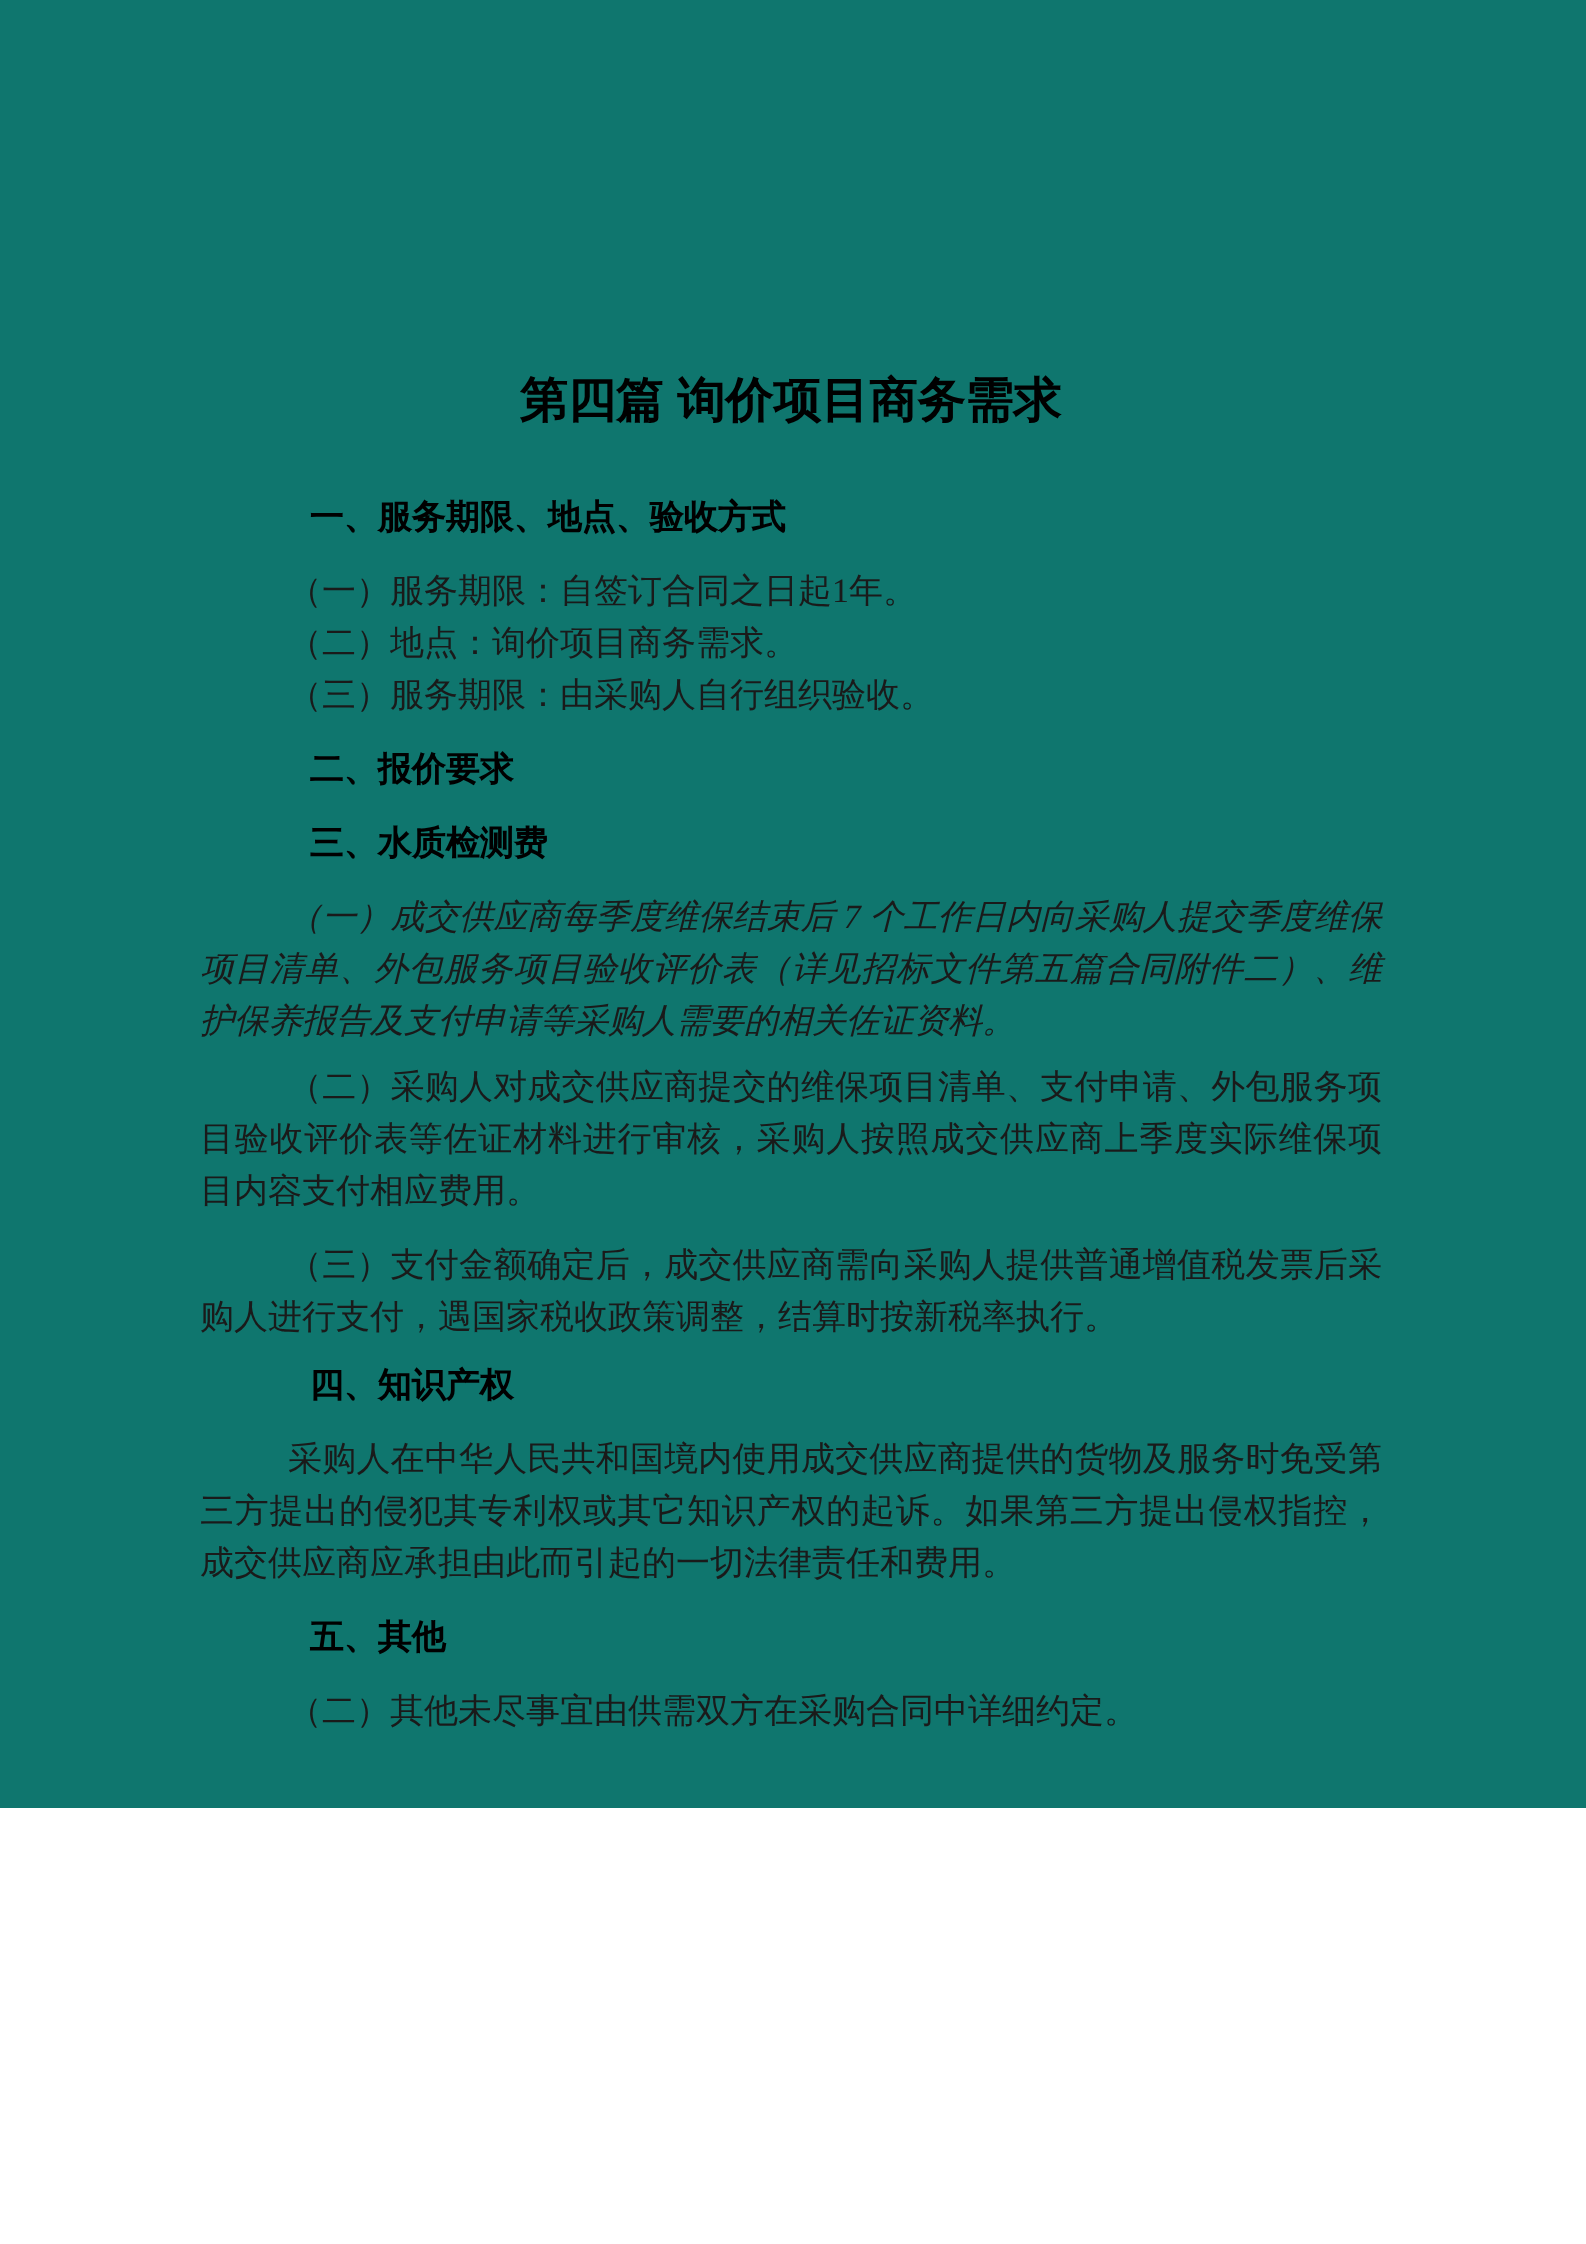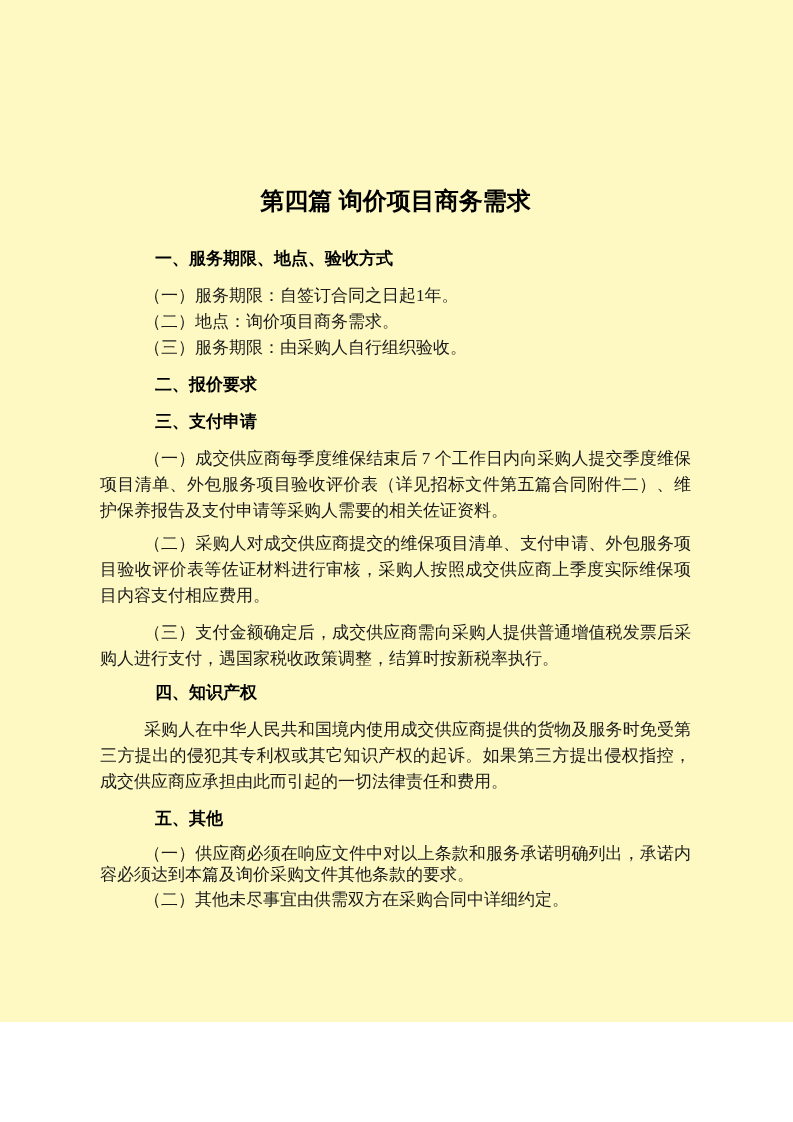--- a/index.html
+++ b/index.html
@@ -4,23 +4,23 @@
 <title>第四篇 询价项目商务需求</title>
 <style>
   html, body {
     margin: 0;
     padding: 0;
     background: #ffffff;
   }
   .page {
     position: relative;
     width: 793px;
-    height: 1022px;
+    height: 904px;
     margin: 0 auto;
-    background: #fef9c3;
+    background: #0f766e;
     color: #1a1a1a;
     font-family: "Liberation Serif", "DejaVu Serif", serif;
     font-size: 17px;
     line-height: 26px;
     overflow: hidden;
     box-sizing: border-box;
   }
   .content {
     padding: 186px 102px 0 100px;
   }
@@ -43,21 +43,21 @@
     text-indent: 44px;
     color: #000000;
   }
   .para {
     margin: 0;
     text-indent: 44px;
     text-align: justify;
     text-justify: inter-character;
   }
   .tight { line-height: 21px; }
-  .sp4  { margin-top: 4px; }
+  .sp4  { margin-top: 4px; font-style: italic; }
   .sp5  { margin-top: 2px; }
   .sp6  { margin-top: 6px; }
   .sp7  { margin-top: 7px; }
   .sp8  { margin-top: 8px; }
   .sp11 { margin-top: 11px; }
   .page-footer {
     position: absolute;
     left: 0;
     right: 0;
     top: 1074px;
@@ -76,30 +76,29 @@
 
     <h1 class="doc-title">第四篇 询价项目商务需求</h1>
 
     <h2 class="sec-heading">一、服务期限、地点、验收方式</h2>
     <p class="para">（一）服务期限：自签订合同之日起1年。</p>
     <p class="para">（二）地点：询价项目商务需求。</p>
     <p class="para">（三）服务期限：由采购人自行组织验收。</p>
 
     <h2 class="sec-heading">二、报价要求</h2>
 
-    <h2 class="sec-heading sp8">三、支付申请</h2>
+    <h2 class="sec-heading sp8">三、水质检测费</h2>
     <p class="para sp4">（一）成交供应商每季度维保结束后 7 个工作日内向采购人提交季度维保项目清单、外包服务项目验收评价表（详见招标文件第五篇合同附件二）、维护保养报告及支付申请等采购人需要的相关佐证资料。</p>
     <p class="para sp7">（二）采购人对成交供应商提交的维保项目清单、支付申请、外包服务项目验收评价表等佐证材料进行审核，采购人按照成交供应商上季度实际维保项目内容支付相应费用。</p>
     <p class="para sp11">（三）支付金额确定后，成交供应商需向采购人提供普通增值税发票后采购人进行支付，遇国家税收政策调整，结算时按新税率执行。</p>
 
     <h2 class="sec-heading sp8">四、知识产权</h2>
     <p class="para">采购人在中华人民共和国境内使用成交供应商提供的货物及服务时免受第三方提出的侵犯其专利权或其它知识产权的起诉。如果第三方提出侵权指控，成交供应商应承担由此而引起的一切法律责任和费用。</p>
 
     <h2 class="sec-heading">五、其他</h2>
-    <p class="para tight sp4">（一）供应商必须在响应文件中对以上条款和服务承诺明确列出，承诺内容必须达到本篇及询价采购文件其他条款的要求。</p>
     <p class="para sp5">（二）其他未尽事宜由供需双方在采购合同中详细约定。</p>
 
   </div>
 
   <div class="page-footer">
     <span>15</span>
   </div>
 </div>
 
 </body></html>

